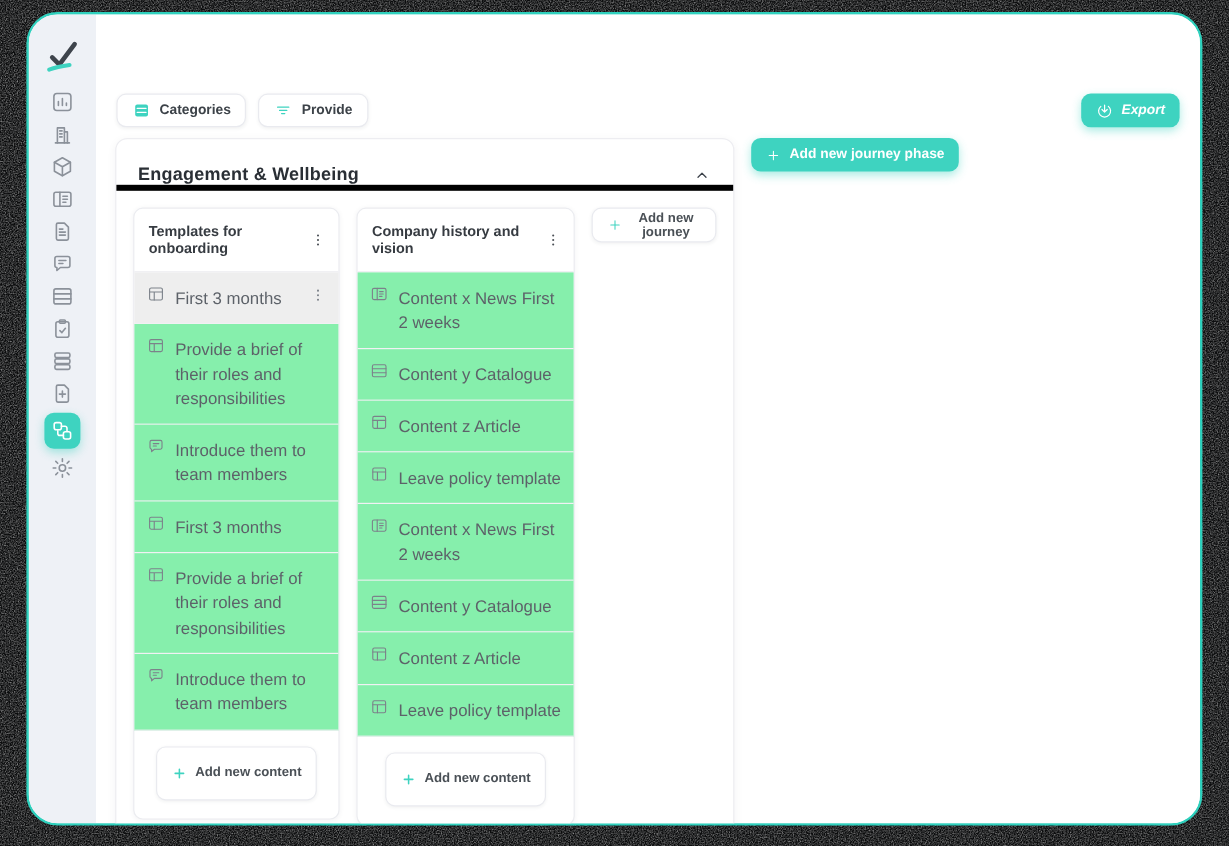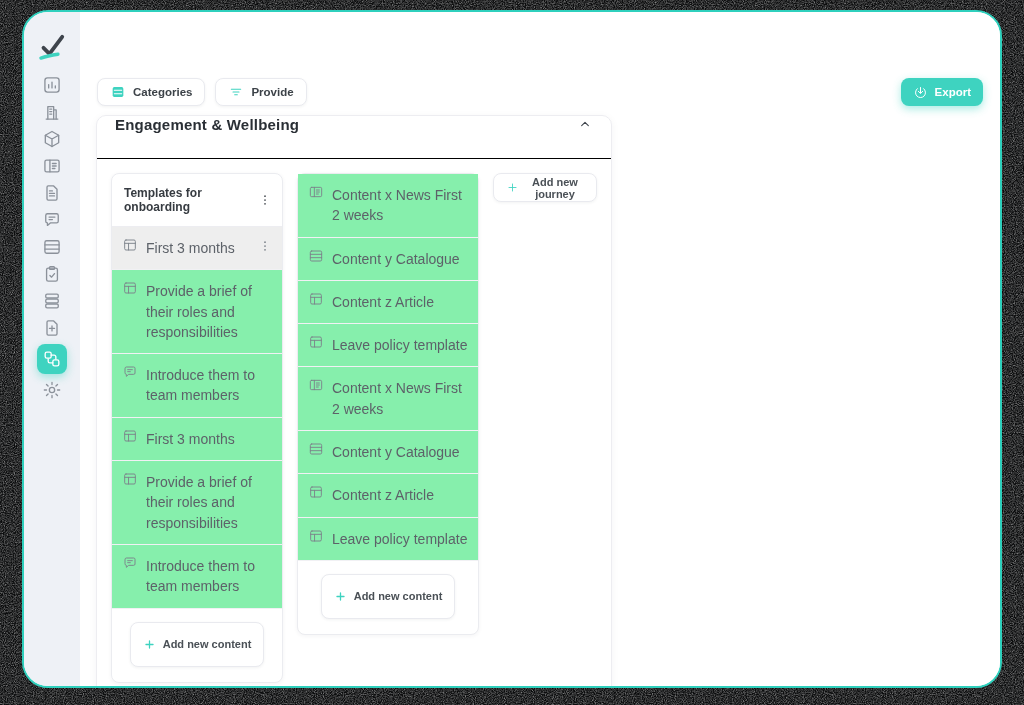--- a/index.html
+++ b/index.html
@@ -41,28 +41,28 @@
 
   
   .toolbar-left { position:absolute; left:17px; top:12px; display:flex; gap:10px; }
   .btn { display:inline-flex; align-items:center; gap:7px; height:28px; padding:0 12px;
     border-radius:8px; font-size:11.5px; font-weight:700; cursor:pointer; border:1px solid transparent;
     font-family:"Liberation Sans", sans-serif;text-align:center; }
   .btn-light { background:#ffffff; border-color:#e9eaef; color:#3c4248;
     box-shadow:0 1px 3px rgba(40,45,55,.06); }
   .btn-teal { background:#3ed3c0; color:#ffffff; border:none;
     box-shadow:0 3px 8px rgba(62,211,192,.45); }
-  .export-btn { position:absolute; right:17px; top:12px; }
+  .export-btn { position:absolute; right:17px; top:12px;font-style:italic; }
 
   
   .phase-panel { position:absolute; left:16px; top:49px; width:516px;
     background:#ffffff; border:1px solid #ededf1; border-radius:10px;
     box-shadow:0 2px 8px rgba(40,45,55,.05); }
-  .phase-header { height:43px; display:flex; align-items:flex-start; justify-content:space-between;
-    padding:0 18px; border-bottom:1px solid #000000; }
+  .phase-header { height:43px; display:flex; align-items:flex-end; justify-content:space-between;
+    padding:0 18px; border-bottom:5px solid #000000; }
   .phase-title { font-size:15px; font-weight:700; color:#2a2f35; letter-spacing:.2px; }
   .collapse { color:#3c424a; display:flex; cursor:pointer; }
   .phase-body { display:flex; align-items:flex-start; gap:14px; padding:14px; }
 
   .add-phase-btn { position:absolute; left:546px; top:49px; height:28px; font-size:11.5px; }
 
   
   .col-card { background:#ffffff; border:1px solid #ebecf0; border-radius:8px;
     box-shadow:0 1px 4px rgba(40,45,55,.05); flex:none; }
   .col-card.c0 { width:172px; } .col-card.c1 { width:182px; }
@@ -337,20 +337,32 @@
                   <button class="btn btn-light btn-add">
                     <span class="icon plus">
                       <svg width="13" height="13" viewBox="0 0 24 24">
                         <path d="M12 5.5v13M5.5 12h13" stroke-width="2.4"></path>
                       </svg>
                     </span>
                     <span>Add new content</span>
                   </button>
                 </div>
               </div><div class="col-card c1">
+                <div class="col-header">
+                  <span class="col-title">Company history and vision</span>
+                  <button class="kebab-btn icon">
+                    <svg width="14" height="14" viewBox="0 0 24 24">
+                      <g fill="currentColor" stroke="none">
+                        <circle cx="12" cy="5.5" r="1.5"></circle>
+                        <circle cx="12" cy="12" r="1.5"></circle>
+                        <circle cx="12" cy="18.5" r="1.5"></circle>
+                      </g>
+                    </svg>
+                  </button>
+                </div>
                 <div class="item-row">
                   <span class="icon thin">
                     <svg width="16" height="16" viewBox="0 0 24 24">
                       <rect x="3.5" y="5" width="17" height="14" rx="2"></rect>
                       <path d="M9.5 5v14"></path>
                       <path d="M12.5 9h4.5M12.5 12h4.5M12.5 15h3"></path>
                     </svg>
                   </span>
                   <span class="item-label">Content x News First 2 weeks</span>
                 </div>
@@ -433,15 +445,23 @@
             <span class="icon plus">
               <svg width="13" height="13" viewBox="0 0 24 24" stroke-width="2.4">
                   <path d="M12 5.5v13M5.5 12h13"></path>
                 </svg>
             </span>
             <span>Add new journey</span>
           </button>
         </div>
       </section>
 
+      <button class="btn btn-teal add-phase-btn">
+        <span class="icon">
+          <svg width="13" height="13" viewBox="0 0 24 24" stroke-width="2.4">
+              <path d="M12 5.5v13M5.5 12h13"></path>
+            </svg>
+        </span>
+        <span>Add new journey phase</span>
+      </button>
     </div>
   </div>
 </div>
 
 </body></html>

